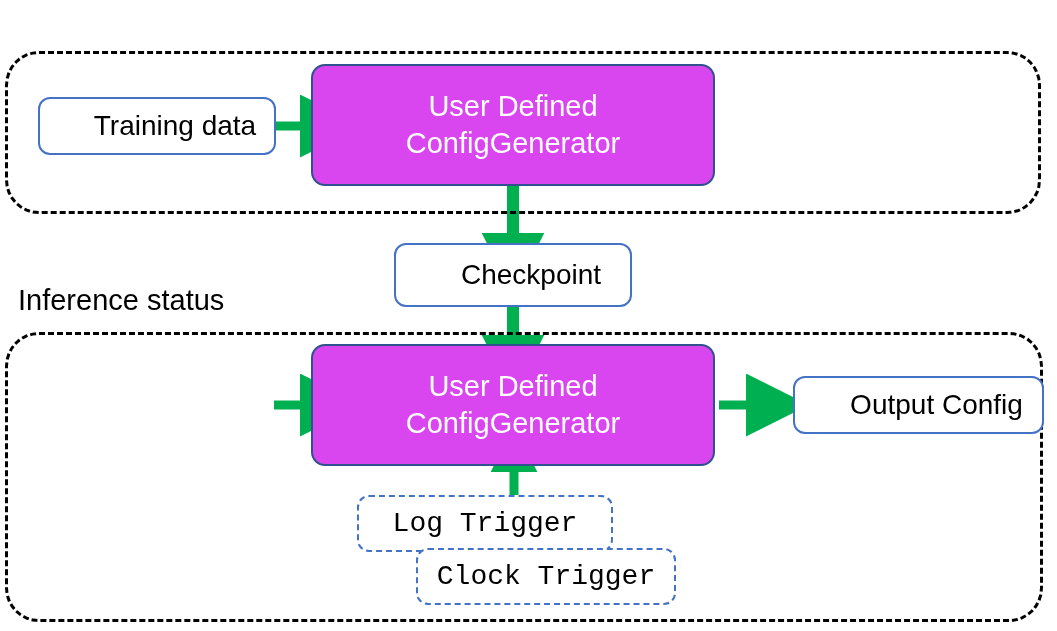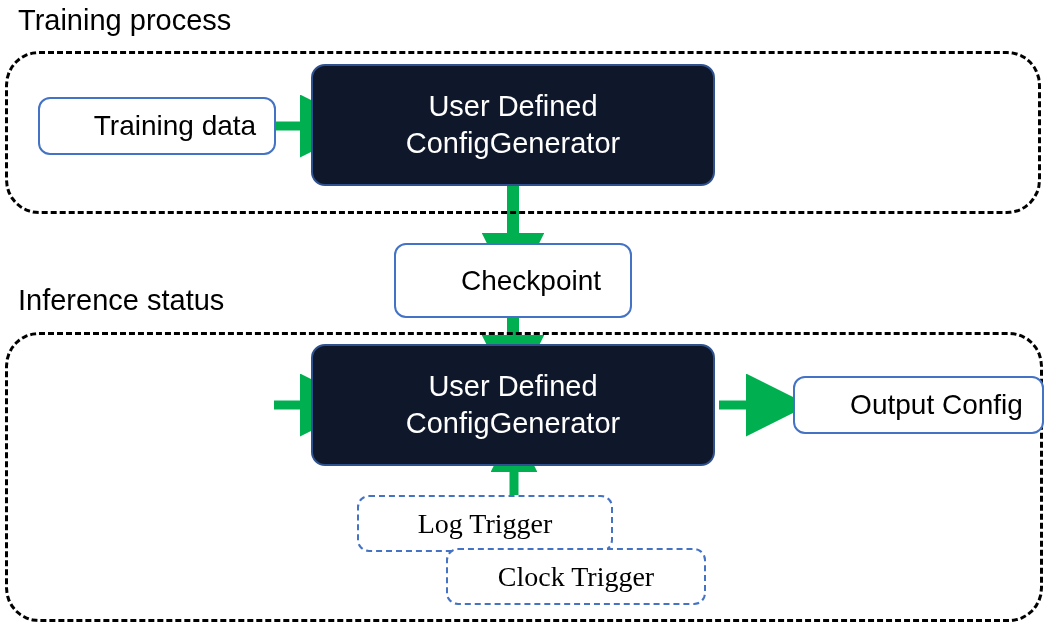--- a/index.html
+++ b/index.html
@@ -48,21 +48,21 @@
     color: #000000;
     font-size: 28px;
     white-space: nowrap;
     font-family: "Liberation Sans", sans-serif;
     padding-left: 36px;
   }
 
   
   .proc-box {
     box-sizing: border-box;
-    background: #0f172a;
+    background: #d946ef;
     border: 2px solid #2F528F;
     border-radius: 14px;
     display: flex;
     flex-direction: column;
     align-items: center;
     justify-content: center;
     color: #ffffff;
     font-size: 29px;
     line-height: 1.28;
     text-align: center;
@@ -74,21 +74,21 @@
     box-sizing: border-box;
     border: 2px dashed #4472C4;
     border-radius: 12px;
     background: #ffffff;
     display: flex;
     align-items: center;
     justify-content: center;
     color: #000000;
     font-size: 28px;
     white-space: nowrap;
-    font-family: Liberation Serif, serif;
+    font-family: Liberation Mono, monospace;
   }
 
   
   #arrow-layer {
     position: absolute;
     left: 0;
     top: 0;
     width: 1057px;
     height: 631px;
     pointer-events: none;
@@ -127,34 +127,33 @@
 
     <g>
       <line x1="719" y1="405" x2="746" y2="405" stroke="#00B050" stroke-width="9" marker-end="url(#ah-right)"></line>
     </g>
 
     <g>
       <line x1="514" y1="497" x2="514" y2="472" stroke="#00B050" stroke-width="9" marker-end="url(#ah-down)"></line>
     </g>
   </svg>
 
-  <div class="abs section-title" style="left:18px; top:6px;">Training process</div>
 
   <div class="abs process-container" style="left:5px; top:51px; width:1036px; height:163px;"></div>
 
   <div class="abs node-box" style="left:38px; top:97px; width:238px; height:58px;">
     <span>Training data</span>
   </div>
 
   <div class="abs proc-box" style="left:311px; top:64px; width:404px; height:122px;">
     <span>User Defined</span>
     <span>ConfigGenerator</span>
   </div>
 
-  <div class="abs node-box" style="left:394px; top:243px; width:238px; height:75px;">
+  <div class="abs node-box" style="left:394px; top:243px; width:238px; height:64px;">
     <span>Checkpoint</span>
   </div>
 
   <div class="abs section-title" style="left:18px; top:286px;">Inference status</div>
 
   <div class="abs process-container" style="left:5px; top:332px; width:1038px; height:290px;"></div>
 
 
   <div class="abs proc-box" style="left:311px; top:344px; width:404px; height:122px;">
     <span>User Defined</span>
@@ -162,17 +161,17 @@
   </div>
 
   <div class="abs node-box" style="left:757px; top:376px; width:251px; height:58px;margin-left:36px;">
     <span>Output Config</span>
   </div>
 
   <div class="abs trigger-box" style="left:357px; top:495px; width:256px; height:57px; z-index:2;">
     <span>Log Trigger</span>
   </div>
 
-  <div class="abs trigger-box" style="left:446px; top:548px; width:260px; height:57px; z-index:3;">
+  <div class="abs trigger-box" style="left:416px; top:548px; width:260px; height:57px; z-index:3;">
     <span>Clock Trigger</span>
   </div>
 
 </div>
 
 </body></html>

